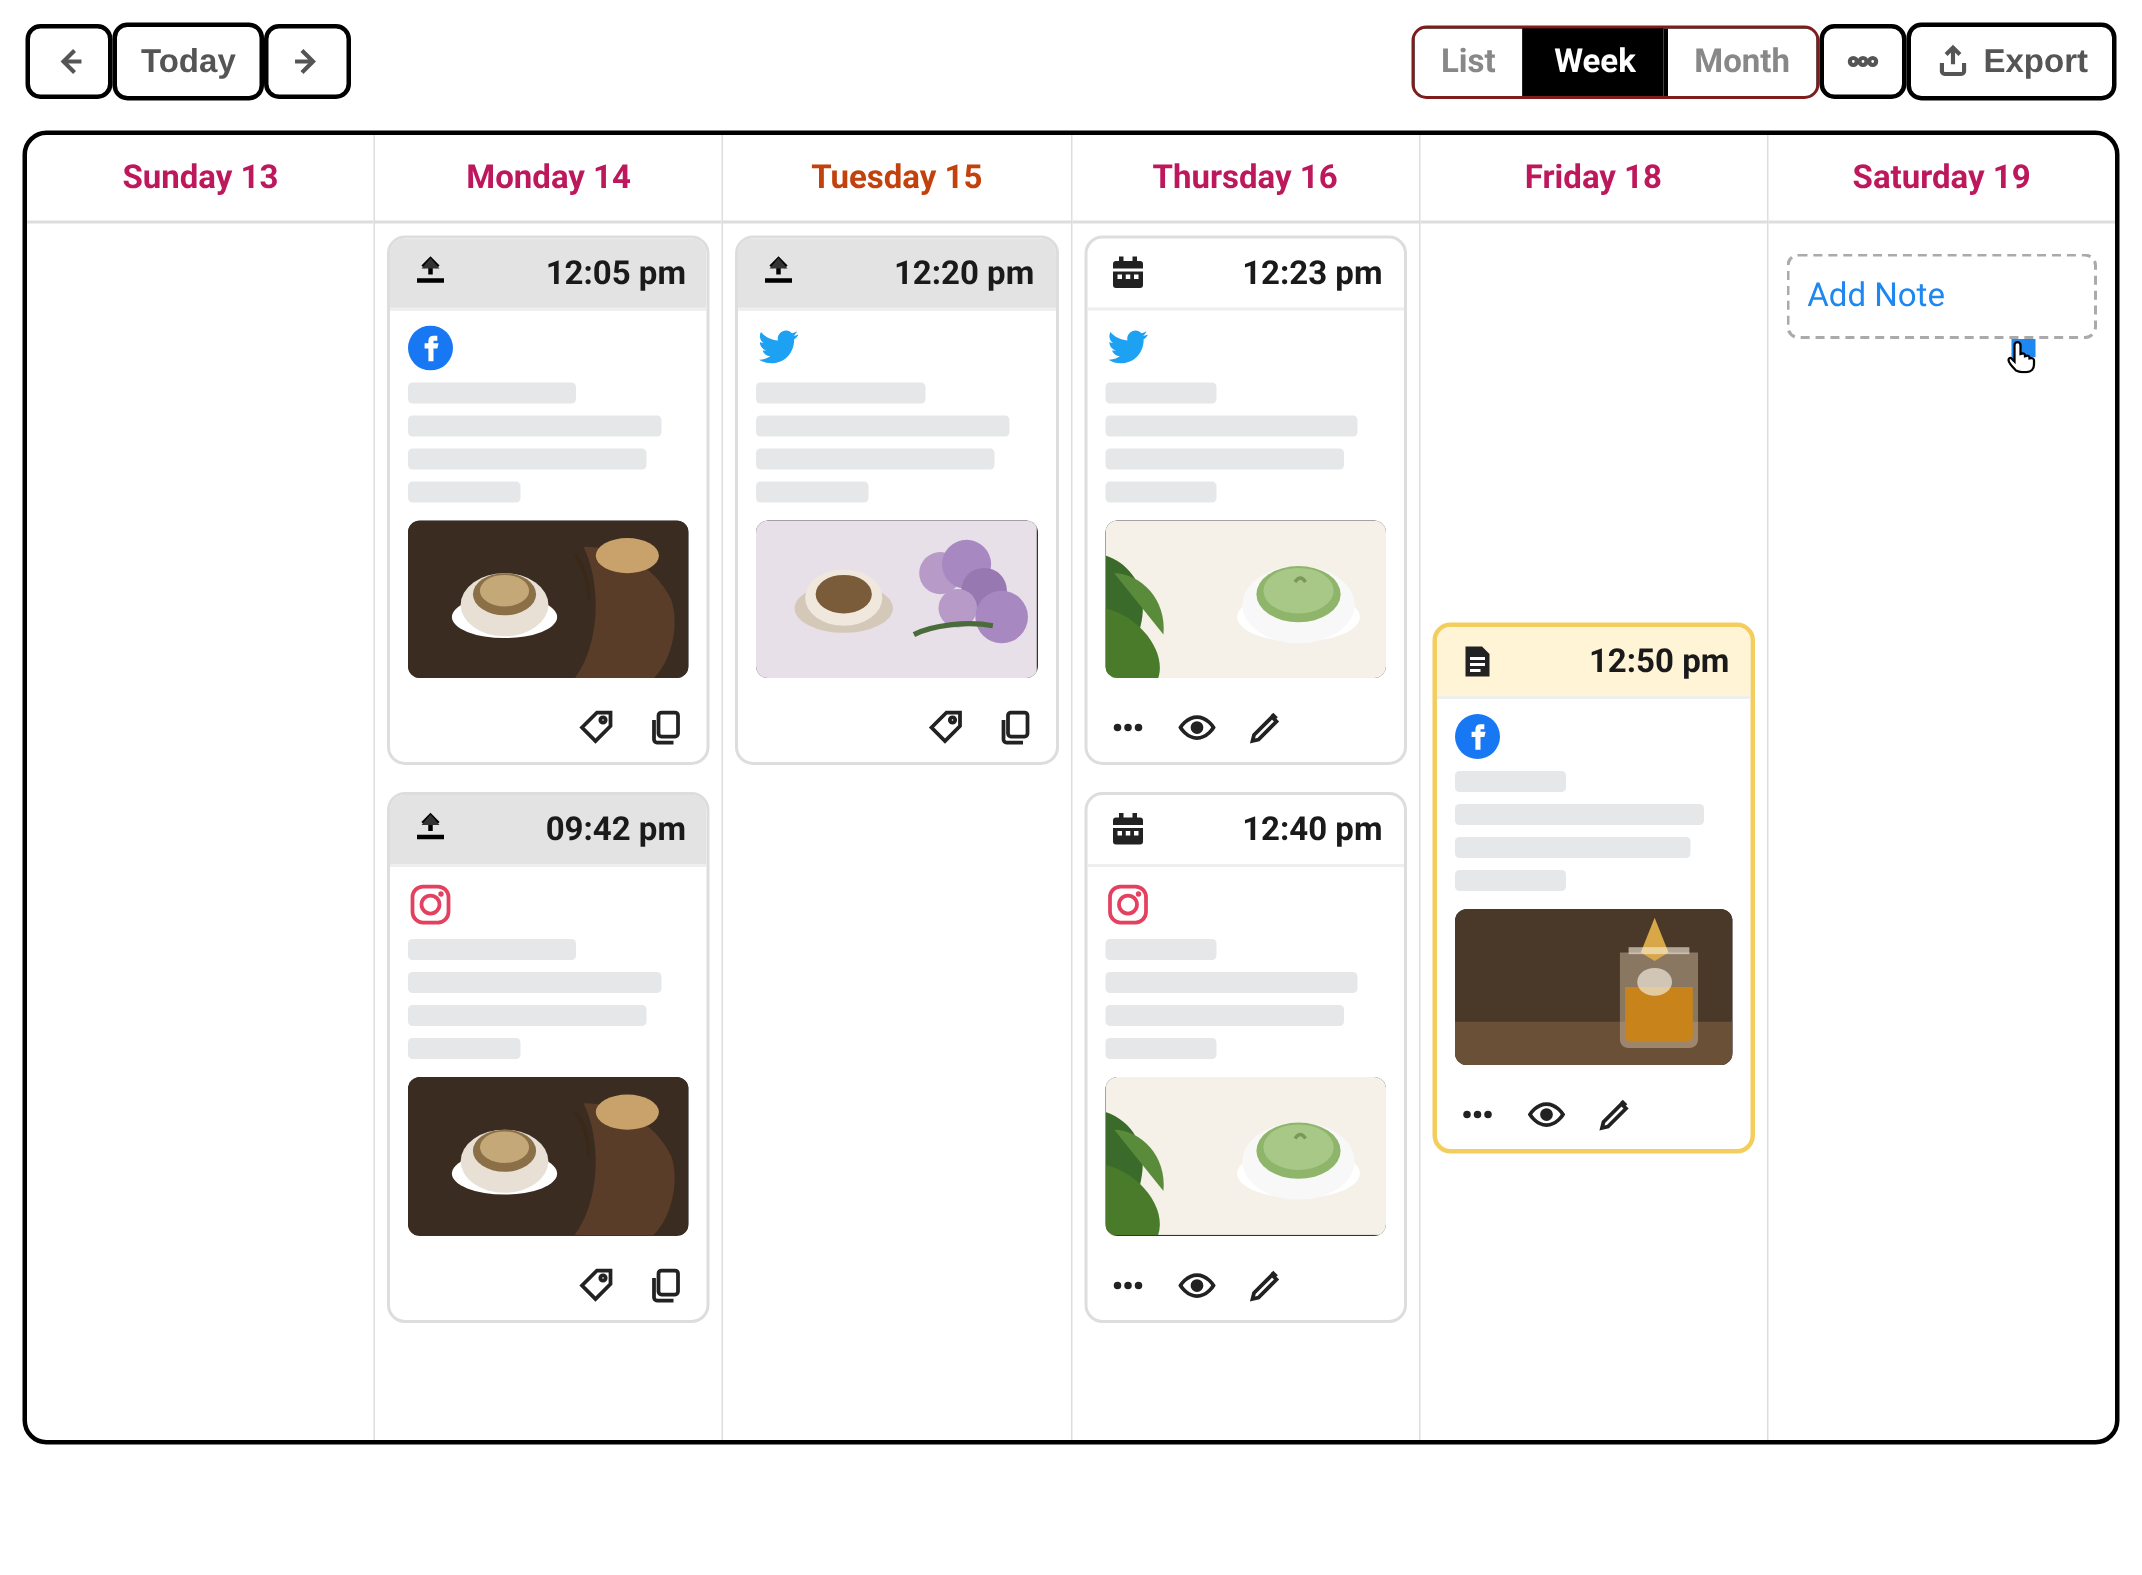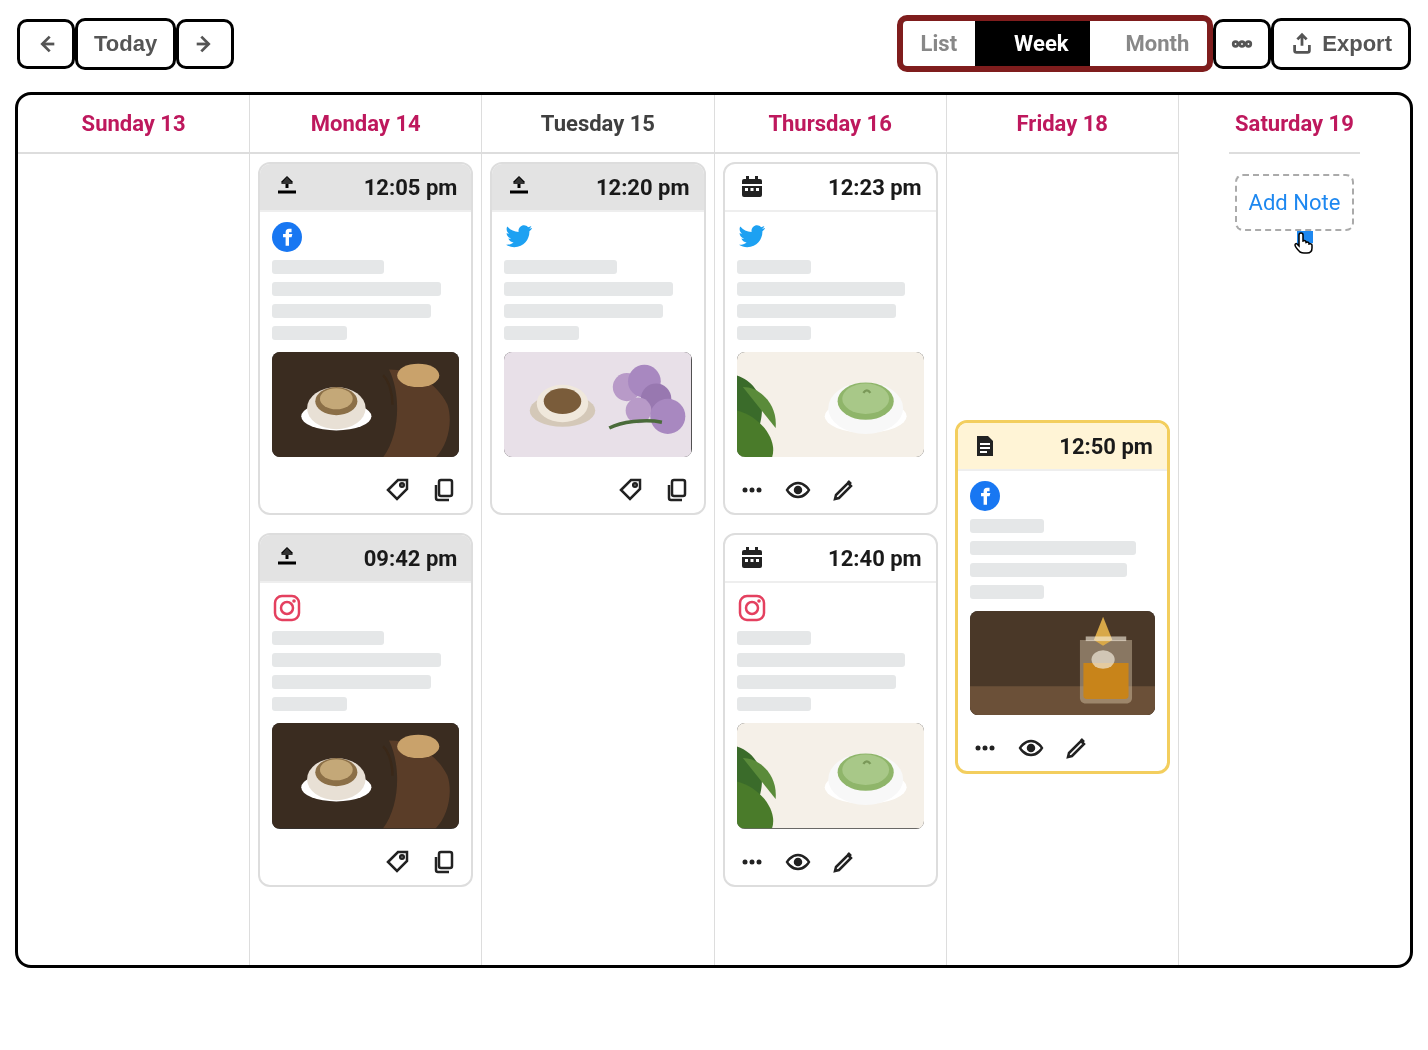--- a/index.html
+++ b/index.html
@@ -27,60 +27,60 @@
   font-weight: 700;
   color: #555;
   display: inline-flex;
   align-items: center;
   gap: 8px;
   cursor: pointer;
 }
 .btn.icon-only { padding: 10px 14px; }
 .btn svg { width: 24px; height: 24px; stroke: #555; stroke-width: 3; fill: none; }
 .view-switch {
-  border: 6px solid #7f1d1d;
+  border: 2px solid #7f1d1d;
   border-radius: 10px;
   display: flex;
   overflow: hidden;
   background: #000;
 }
 .view-switch .seg {
   padding: 10px 18px;
   font-size: 22px;
   font-weight: 700;
   color: #888;
   cursor: pointer;
   background: #fff;
 }
-.view-switch .seg + .seg { border-left: 3px solid #000; padding-left: 36px; }
+.view-switch .seg + .seg { border-left: 3px solid #000; }
 .view-switch .seg.active { background: #000; color: #fff; }
 .calendar {
   border: 3px solid #000;
   border-radius: 16px;
   overflow: hidden;
   display: flex;
   background: #fff;
 }
 .day-col {
   flex: 1 1 0;
   border-right: 1px solid #ddd;
   min-height: 870px;
   display: flex;
   flex-direction: column;
 }
-.day-col:last-child { border-right: none; align-items: center; }
+.day-col:last-child { border-right: none; }
 .day-header {
   padding: 16px 6px;
   text-align: center;
   font-size: 22px;
   font-weight: 700;
   border-bottom: 2px solid #ddd;
   color: #be185d;
 }
-.day-header.active { color: #404040; }
+.day-header.active { color: #c2410c; }
 .day-body { padding: 8px; display: flex; flex-direction: column; gap: 18px; }
 .card {
   border: 2px solid #ddd;
   border-radius: 12px;
   background: #fff;
   overflow: hidden;
 }
 .card.highlight { border: 3px solid #f3ce5e; }
 .card-head {
   display: flex;

